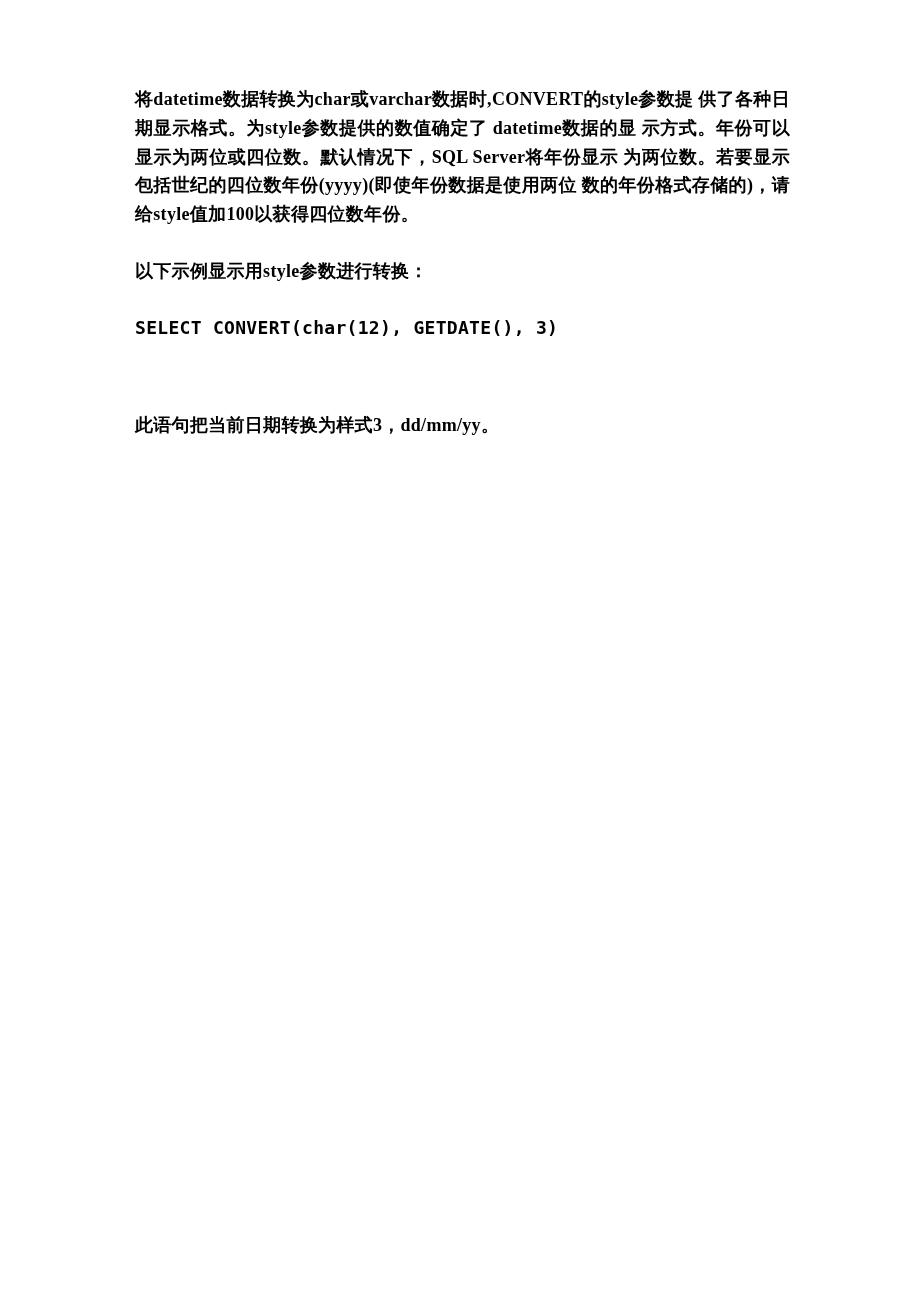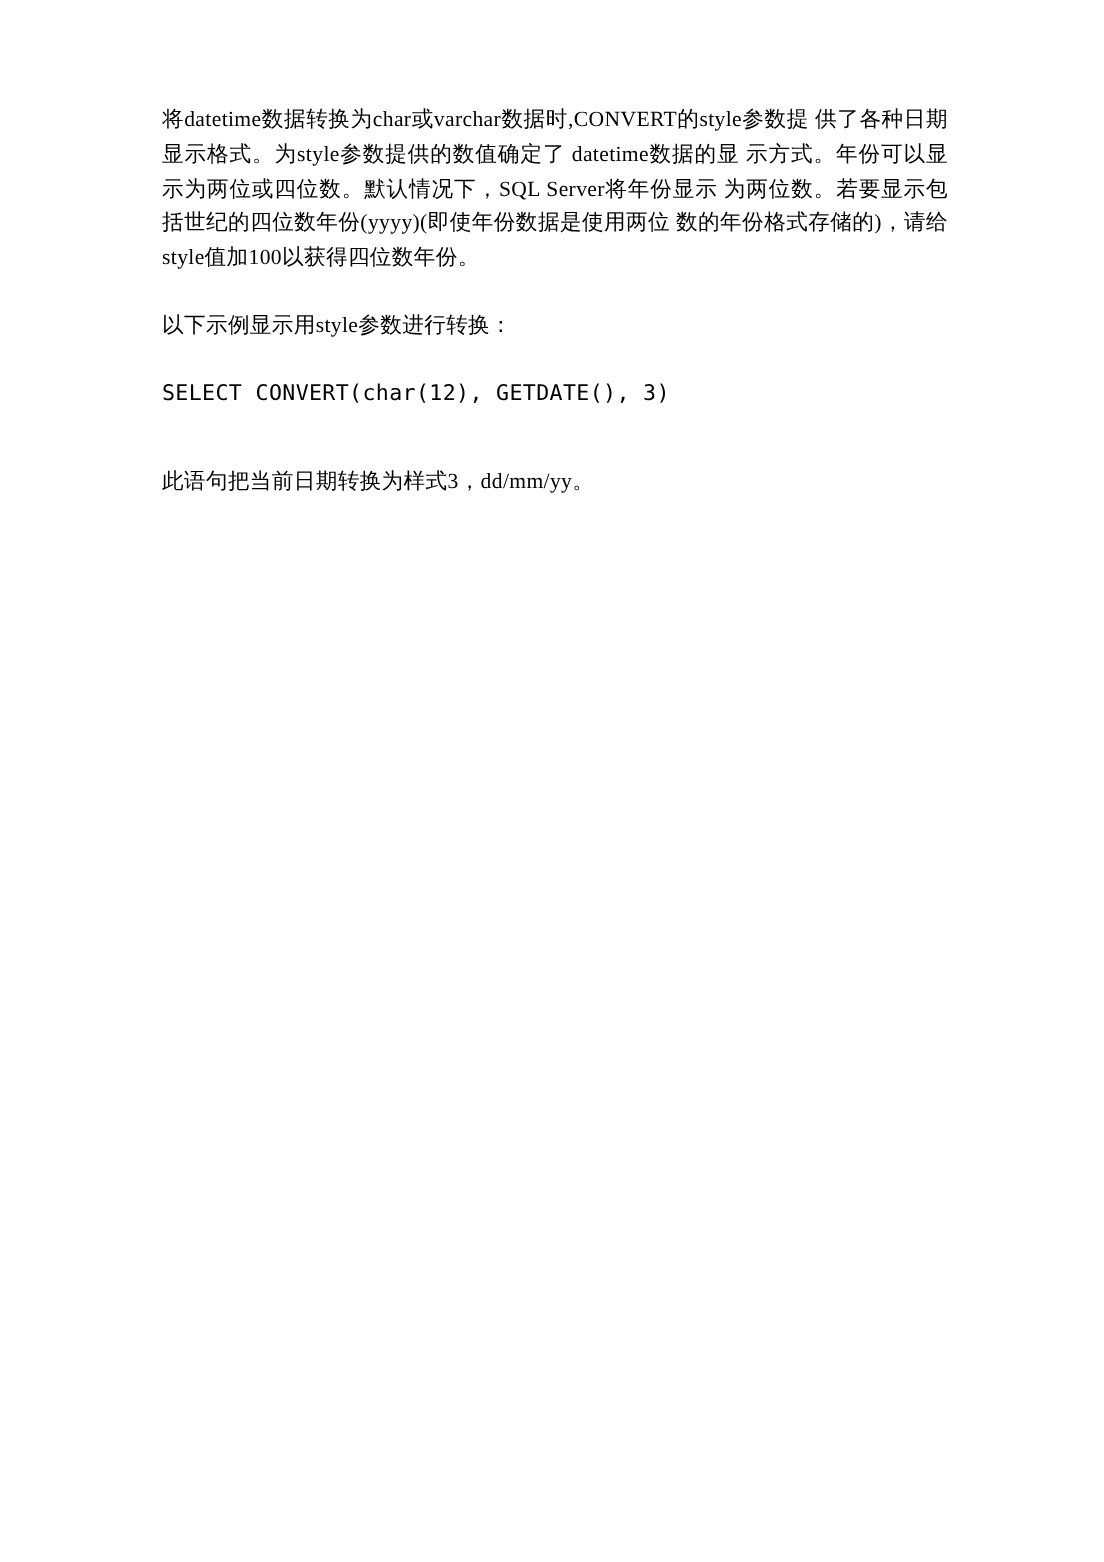--- a/index.html
+++ b/index.html
@@ -1,18 +1,19 @@
 <!DOCTYPE html>
 <html><head>
   <meta charset="utf-8">
   <style>
     * {
       margin: 0;
       padding: 0;
       box-sizing: border-box;
+      font-weight: bold;
     }
     body {
       background: #ffffff;
       width: 920px;
       height: 1302px;
       font-family: "SimSun", "宋体", serif;
       font-size: 18px;
       line-height: 1.6;
       color: #000000;
       padding: 85px 130px 0 135px;
@@ -20,21 +21,21 @@
     .paragraph {
       margin-bottom: 28px;
       text-align: justify;
       letter-spacing: 0.3px;
     }
     .code-line {
       font-family: "SimSun", "宋体", monospace;
       letter-spacing: 0.3px;
     }
     .last-paragraph {
-      margin-top: 44px;
+      margin-top: 68px;
       letter-spacing: 0.3px;
     }
   </style>
 </head>
 <body>
 
 <div class="paragraph">将datetime数据转换为char或varchar数据时,CONVERT的style参数提 供了各种日期显示格式。为style参数提供的数值确定了 datetime数据的显 示方式。年份可以显示为两位或四位数。默认情况下，SQL Server将年份显示 为两位数。若要显示包括世纪的四位数年份(yyyy)(即使年份数据是使用两位 数的年份格式存储的)，请给style值加100以获得四位数年份。</div>
 
 <div class="paragraph">以下示例显示用style参数进行转换：</div>
 

